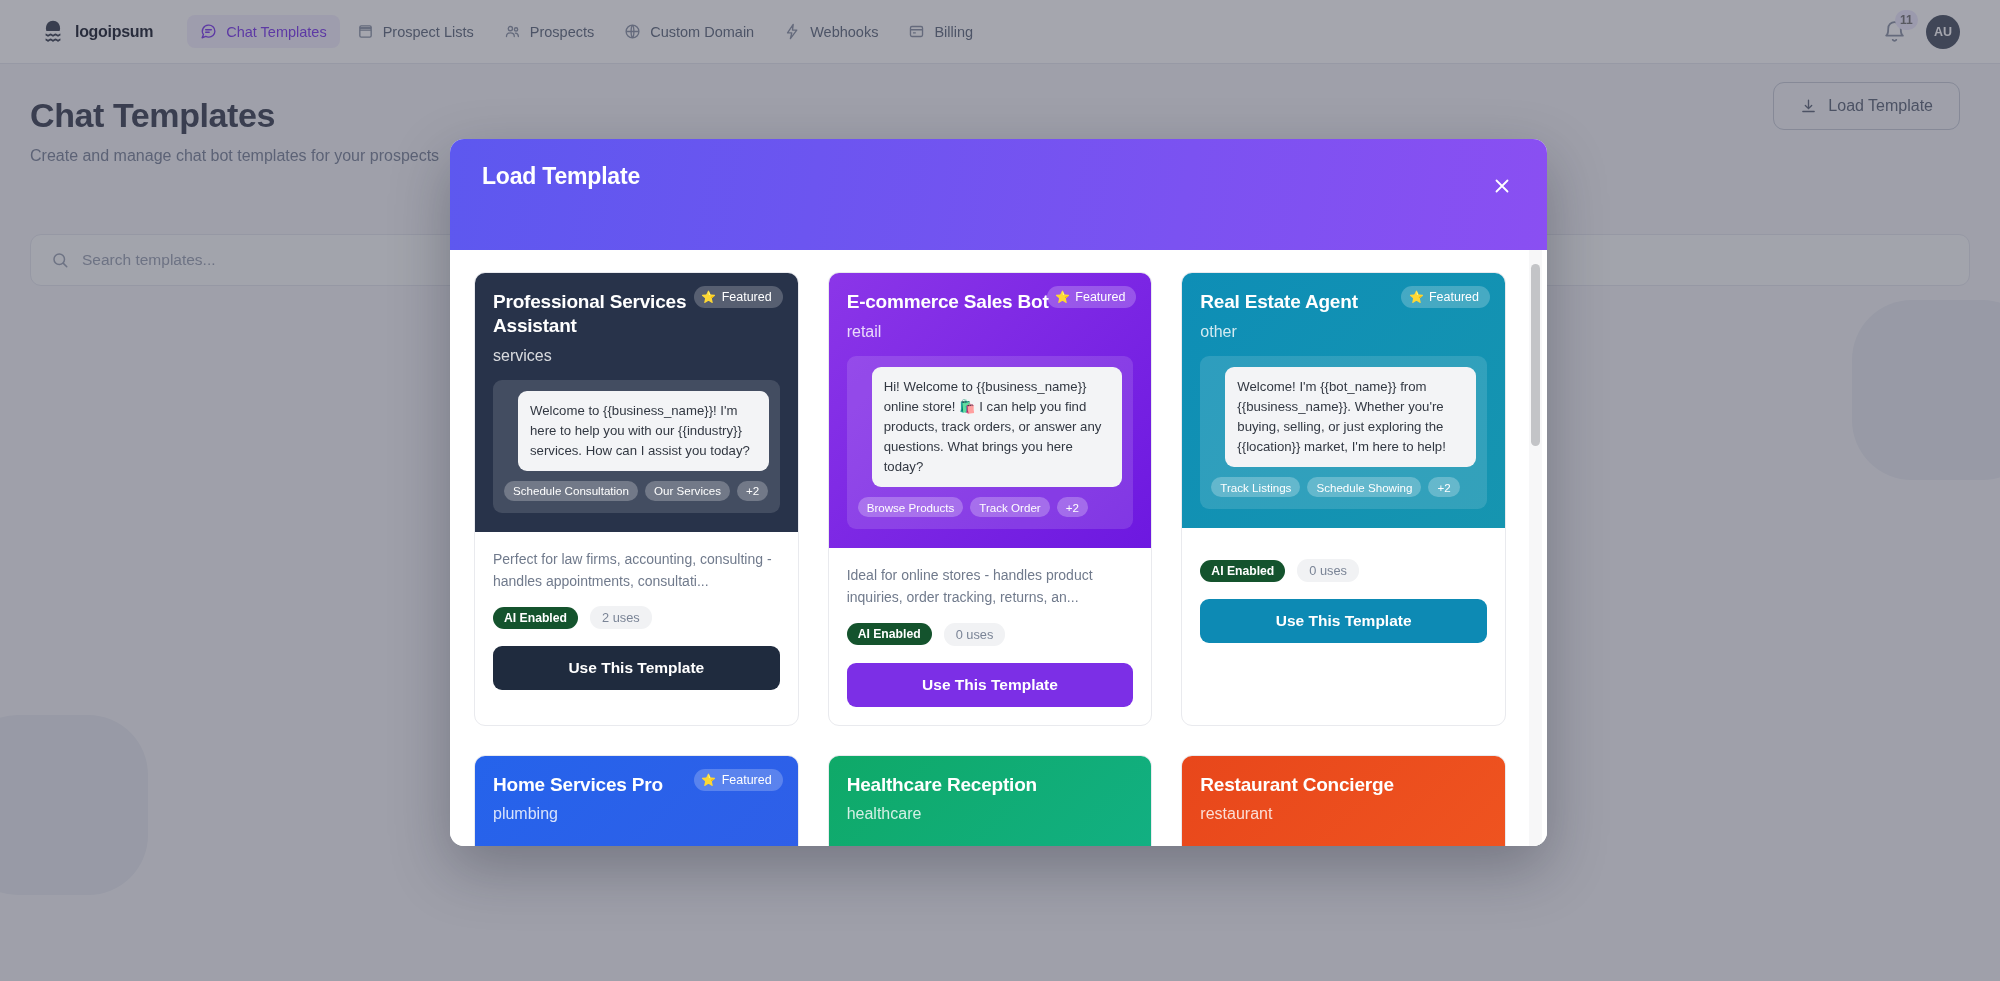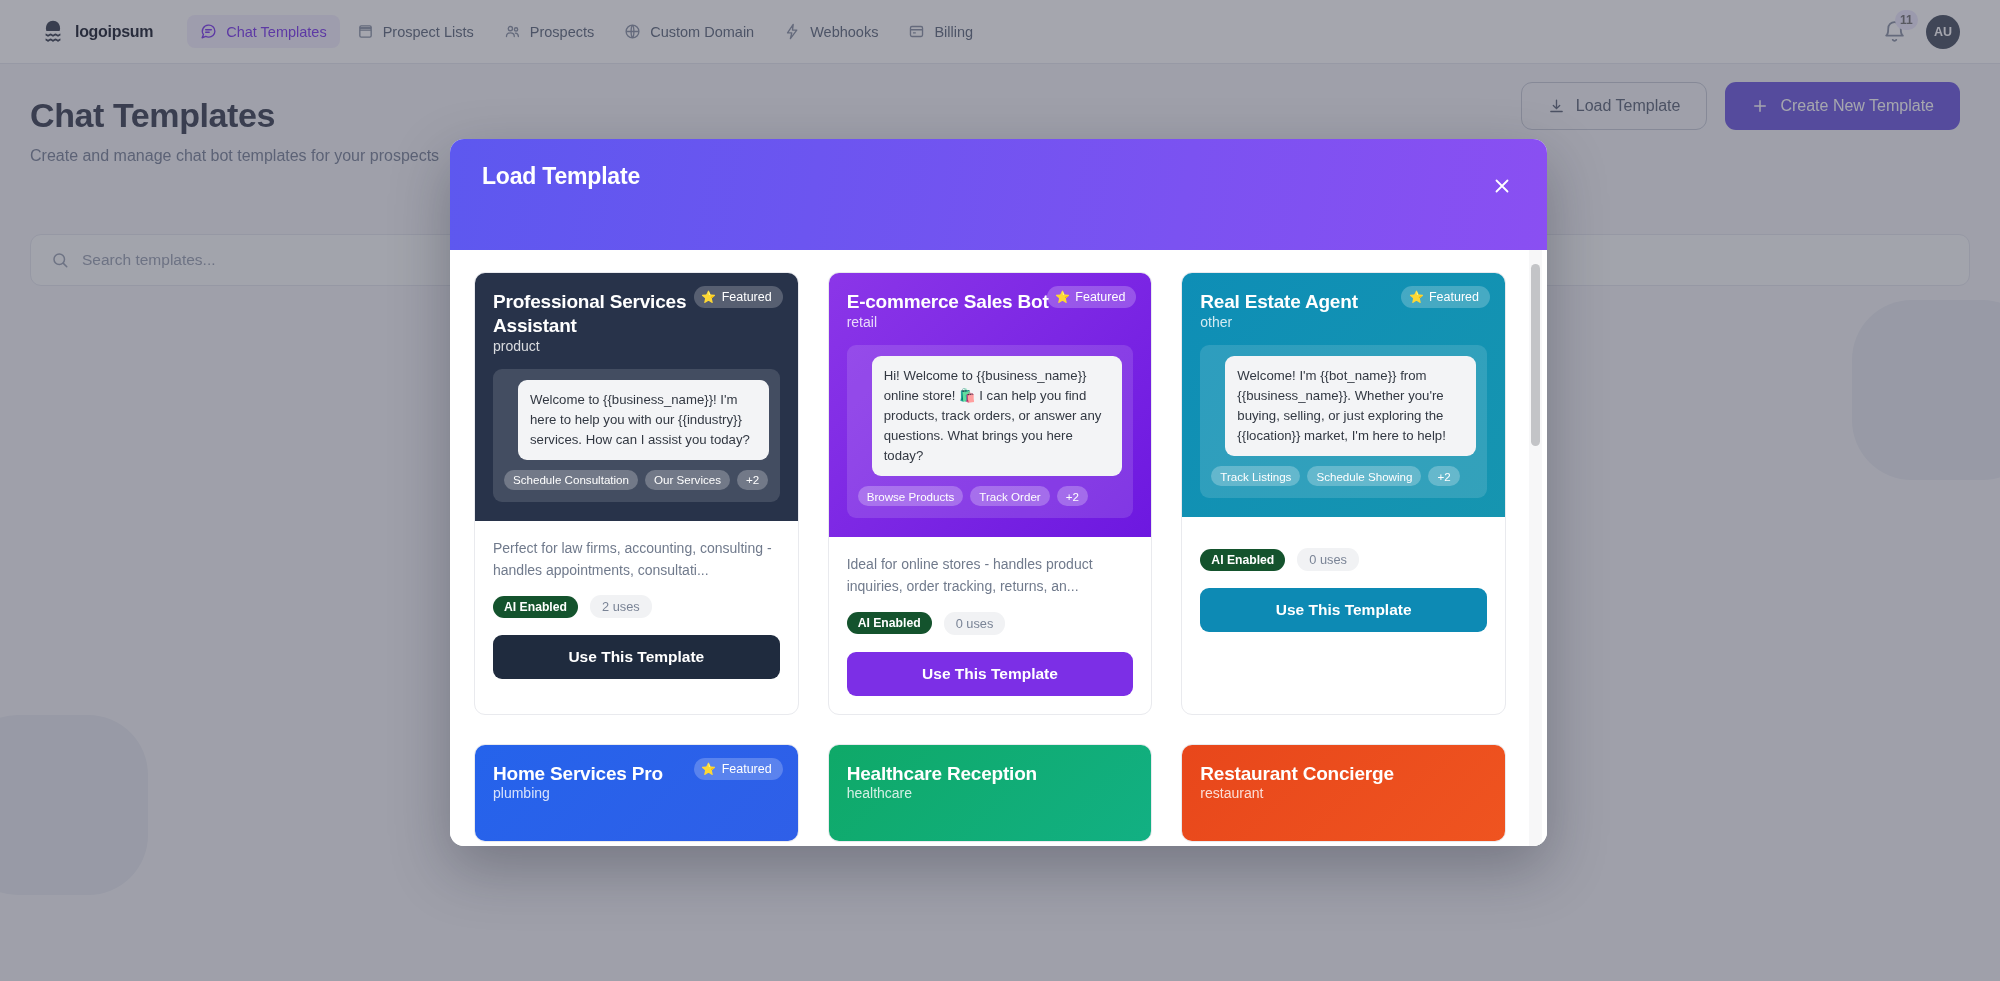--- a/index.html
+++ b/index.html
@@ -145,21 +145,21 @@
   
   .tcard {
     background: #fff;
     border: 1px solid #e9eaee;
     border-radius: 11px;
     overflow: hidden;
     display: flex; flex-direction: column;
   }
   .tcard-head { padding: 17px 18px 19px 18px; position: relative; }
   .tname { font-size: 19px; font-weight: 700; color: #fff; line-height: 1.25; padding-right: 84px; letter-spacing:-0.2px;}
-  .tcat { font-size: 14px; opacity: .82; color:#fff; }
+  .tcat { font-size: 16px; margin-top: 9px; opacity: .82; color:#fff; }
   .featured {
     position: absolute; top: 13px; right: 15px;
     background: rgba(255,255,255,0.22);
     color: #fff; font-size: 12.5px; font-weight: 500;
     border-radius: 13px; padding: 4px 11px 4px 8px;
     display: flex; align-items: center; gap: 5px;
     white-space: nowrap;
   }
   .star { font-size: 12px; }
 
@@ -290,26 +290,20 @@
       <div class="page-sub">Create and manage chat bot templates for your prospects</div>
     </div>
 
     <div class="head-actions">
       <button class="btn btn-outline">
         <svg width="17" height="17" viewBox="0 0 24 24" fill="none" stroke="#5d6678" stroke-width="1.9">
           <path d="M12 3v12M7.5 10.5L12 15l4.5-4.5M4 19h16" stroke-linecap="round" stroke-linejoin="round"></path>
         </svg>
         <span>Load Template</span>
       </button>
-      <button class="btn btn-primary">
-        <svg width="18" height="18" viewBox="0 0 24 24" fill="none" stroke="#ffffff" stroke-width="2">
-          <path d="M12 5v14M5 12h14" stroke-linecap="round"></path>
-        </svg>
-        <span>Create New Template</span>
-      </button>
     </div>
 
     <div class="searchbar">
       <svg width="18" height="18" viewBox="0 0 24 24" fill="none" stroke="#9aa2b2" stroke-width="2">
         <circle cx="11" cy="11" r="7"></circle>
           <path d="M16.5 16.5L21 21" stroke-linecap="round"></path>
       </svg>
       <span class="search-ph">Search templates...</span>
     </div>
   </div>
@@ -330,21 +324,21 @@
   <div class="modal-body">
     <div class="scroll-area">
       <div class="grid" id="tgrid">
           <div class="tcard">
             <div class="tcard-head" style="background:linear-gradient(135deg,#28334a 0%,#28334a 100%)">
        <div class="featured">
          <span class="star">⭐</span>
          <span>Featured</span>
        </div>
        <div class="tname">Professional Services Assistant</div>
-       <div class="tcat">product</div>
+       <div class="tcat">services</div>
        <div class="preview">
        <div class="bubble">Welcome to {{business_name}}! I'm here to help you with our {{industry}} services. How can I assist you today?</div>
        <div class="chips">
                   <span class="chip">Schedule Consultation</span>
                   <span class="chip">Our Services</span>
                   <span class="chip">+2</span>
                 </div>
      </div>
      </div>
             <div class="tcard-body">

